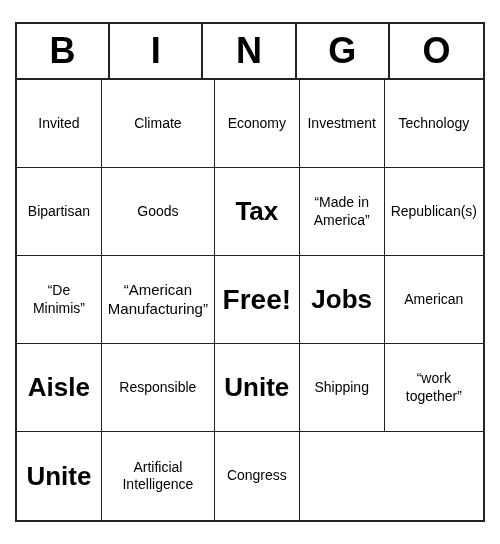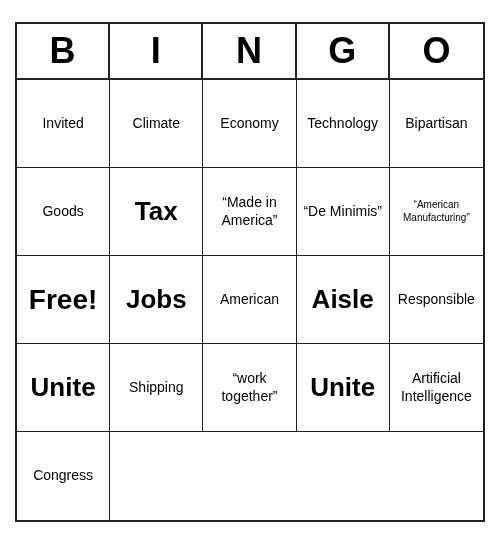--- a/index.html
+++ b/index.html
@@ -90,27 +90,29 @@
   <div class="bingo-header-cell">B</div>
       <div class="bingo-header-cell">I</div>
       <div class="bingo-header-cell">N</div>
       <div class="bingo-header-cell">G</div>
       <div class="bingo-header-cell">O</div>
     </div>
   <div class="bingo-grid">
   <div class="bingo-cell">Invited</div>
       <div class="bingo-cell">Climate</div>
       <div class="bingo-cell">Economy</div>
+      <div class="bingo-cell">Investment</div>
       <div class="bingo-cell">Technology</div>
       <div class="bingo-cell">Bipartisan</div>
       <div class="bingo-cell">Goods</div>
       <div class="bingo-cell large-text">Tax</div>
       <div class="bingo-cell">“Made in America”</div>
+      <div class="bingo-cell">Republican(s)</div>
       <div class="bingo-cell">“De Minimis”</div>
-      <div class="bingo-cell" style="font-size: 10px;">“American Manufacturing”</div>
+      <div class="bingo-cell" style="font-size: 15px;">“American Manufacturing”</div>
       <div class="bingo-cell free-cell">Free!</div>
       <div class="bingo-cell large-text">Jobs</div>
       <div class="bingo-cell">American</div>
       <div class="bingo-cell large-text">Aisle</div>
       <div class="bingo-cell">Responsible</div>
       <div class="bingo-cell large-text">Unite</div>
       <div class="bingo-cell">Shipping</div>
       <div class="bingo-cell">“work together”</div>
       <div class="bingo-cell large-text">Unite</div>
       <div class="bingo-cell">Artificial Intelligence</div>

